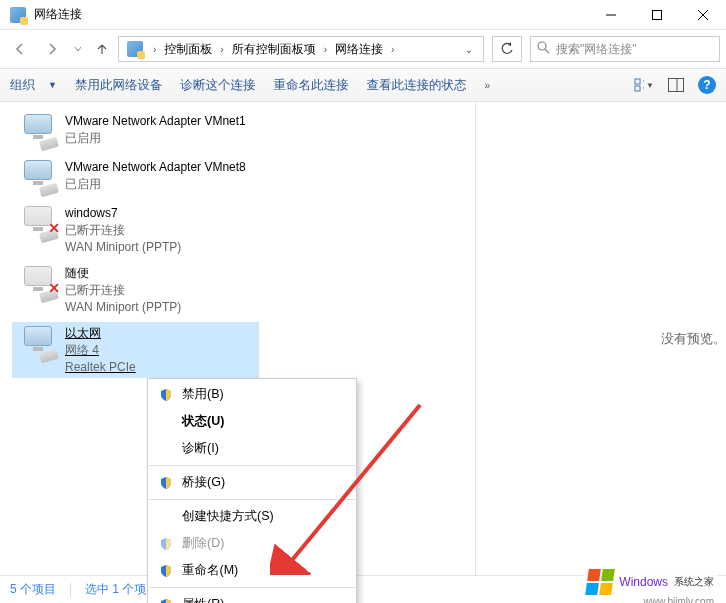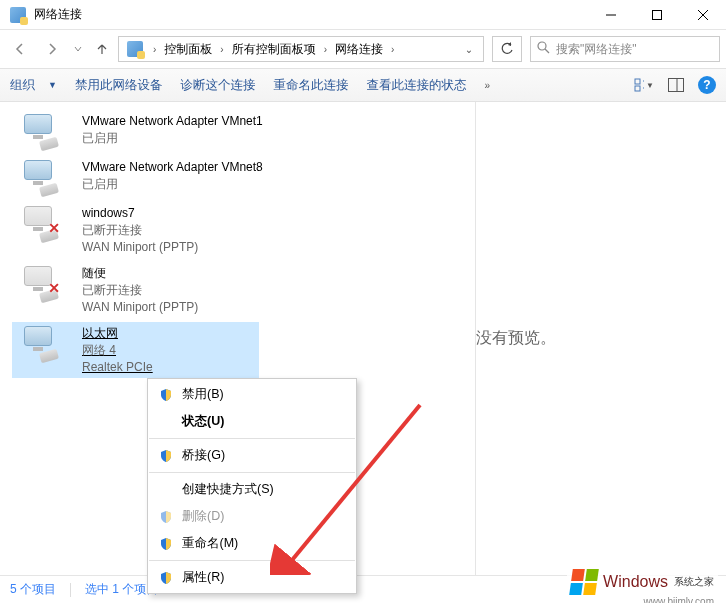--- a/index.html
+++ b/index.html
@@ -33,23 +33,23 @@
   .tb-item { display:flex; align-items:center; gap:13px; cursor:default; white-space:nowrap; }
   .tb-item .drop { font-size:9px; color:#2b5797;}
   .tb-grow { flex:1; }
   .tb-right { display:flex; align-items:center; gap:12px; }
   .tb-icon { width:20px; height:20px; display:flex;align-items:center;justify-content:center; color:#555; }
   .help-icon { width:18px;height:18px; border-radius:50%; background:#1e88e5; color:#fff; display:flex;align-items:center;justify-content:center; font-size:12px; font-weight:bold; }
 
   
   .content { display:flex; height: calc(603px - 30px - 38px - 34px - 28px); }
   .list-pane { width: 475px; padding: 8px 0 0 12px; position:relative; }
-  .preview-pane { flex:1; border-left:1px solid #e5e5e5; display:flex; align-items:center; justify-content:flex-start; font-size:16px; color:#666; }
-
-  .adapter { display:flex; padding: 2px 0 2px 4px; gap:22px; margin-bottom:4px; }
+  .preview-pane { flex:1; border-left:1px solid #e5e5e5; display:flex; align-items:center; justify-content:flex-end; font-size:13px; color:#666; }
+
+  .adapter { display:flex; padding: 2px 0 2px 4px; gap:5px; margin-bottom:4px; }
   .adapter.selected { background:#cce8ff;text-decoration:underline; }
   .adapter-icon { width:44px; height:38px; position:relative; flex-shrink:0; }
   .adapter-icon .monitor { width:28px; height:20px; background:linear-gradient(#d6e8f5,#a8c8e0); border:1px solid #7fa8c8; border-radius:3px; position:absolute; top:2px; left:8px; }
   .adapter-icon .stand { width:10px; height:4px; background:#bbb; position:absolute; top:23px; left:17px; }
   .adapter-icon .plug { width:18px; height:10px; background:linear-gradient(#e0e0e0,#c0c0c0); border-radius:2px; position:absolute; bottom:1px; left:24px; transform: rotate(-15deg); }
   .adapter-icon.disconnected .monitor { background:linear-gradient(#eee,#ddd); border-color:#bbb; }
   .adapter-icon.disconnected::after { content:"✕"; position:absolute; right:0; bottom:6px; color:#d32f2f; font-weight:bold; font-size:14px; text-shadow:0 0 2px #fff; }
   .adapter-text { font-size:12px; line-height:17px; padding-top:1px; }
   .adapter-text .name { color:#000; }
   .adapter-text .status { color:#666; }
@@ -72,21 +72,21 @@
   .statusbar { height:28px; border-top:1px solid #e5e5e5; display:flex; align-items:center; padding: 0 10px; font-size:12px; color:#3b82f6; gap:14px; }
   .statusbar .sep { width:1px; height:14px; background:#ddd; }
 
   
   .watermark { position:absolute; right:8px; bottom:6px; display:flex; align-items:center; gap:6px; background:rgba(255,255,255,0.85); padding:2px 4px; z-index:30; }
   .watermark .logo { width:26px;height:26px; display:grid; grid-template-columns:1fr 1fr; grid-template-rows:1fr 1fr; gap:2px; transform: skewX(-8deg);}
   .watermark .logo span:nth-child(1){background:#f25022;}
   .watermark .logo span:nth-child(2){background:#7fba00;}
   .watermark .logo span:nth-child(3){background:#00a4ef;}
   .watermark .logo span:nth-child(4){background:#ffb900;}
-  .watermark .txt1 { font-size:16px; color:#7f1d1d; font-weight:500;}
+  .watermark .txt1 { font-size:12px; color:#6d28d9; font-weight:500;}
   .watermark .txt2 { font-size:10px; color:#333;}
   .watermark .url { font-size:10px; color:#888; position:absolute; right:4px; bottom:-10px;}
 </style>
 </head>
 <body>
 
 <div class="titlebar">
   <div class="app-icon"></div>
   <div class="title">网络连接</div>
   <div class="win-controls">
@@ -277,20 +277,24 @@
           <path d="M7 1 L12 3 V7 C12 10 9 12.5 7 13 C5 12.5 2 10 2 7 V3 Z" fill="#2878d8"></path>
           <path d="M7 1 L12 3 V7 C12 10 9 12.5 7 13 V1 Z" fill="#f7c948"></path>
         </svg>
       </span>
     <span>禁用(B)</span>
   </div>
   <div class="cm-item bold">
     <span class="spacer"></span>
       <span>状态(U)</span>
   </div>
+  <div class="cm-item">
+    <span class="spacer"></span>
+      <span>诊断(I)</span>
+  </div>
   <div class="cm-sep"></div>
   <div class="cm-item">
     <span class="shield">
         <svg width="14" height="14">
           <path d="M7 1 L12 3 V7 C12 10 9 12.5 7 13 C5 12.5 2 10 2 7 V3 Z" fill="#2878d8"></path>
           <path d="M7 1 L12 3 V7 C12 10 9 12.5 7 13 V1 Z" fill="#f7c948"></path>
         </svg>
       </span>
     <span>桥接(G)</span>
   </div>

